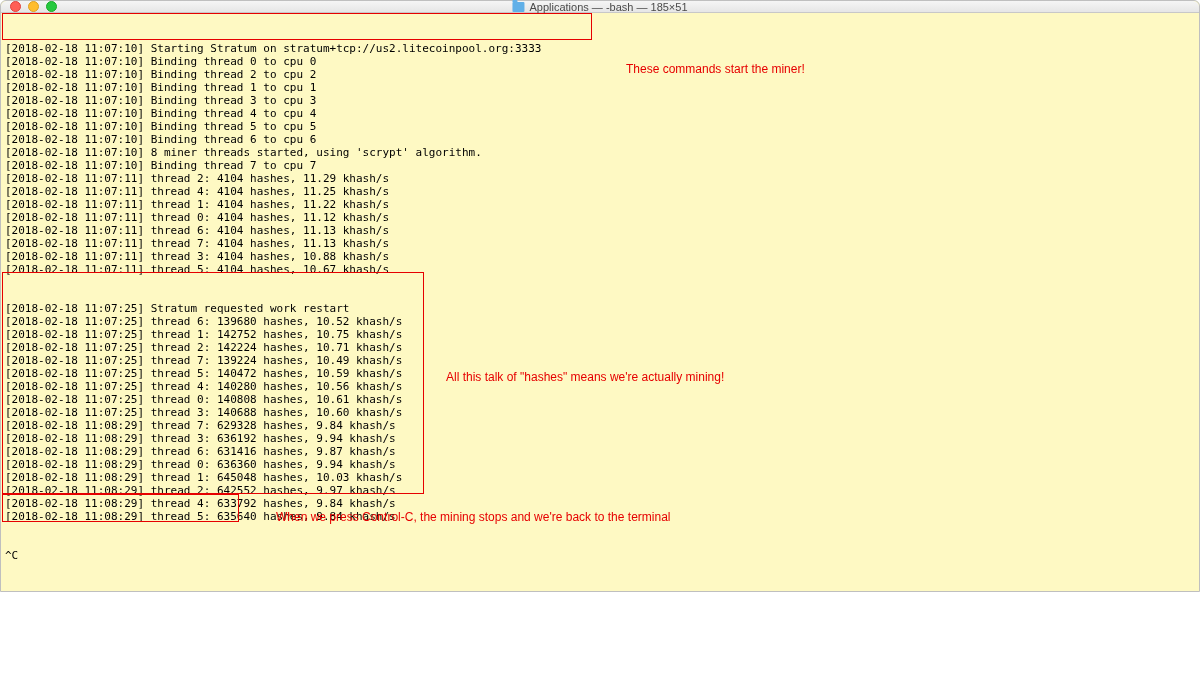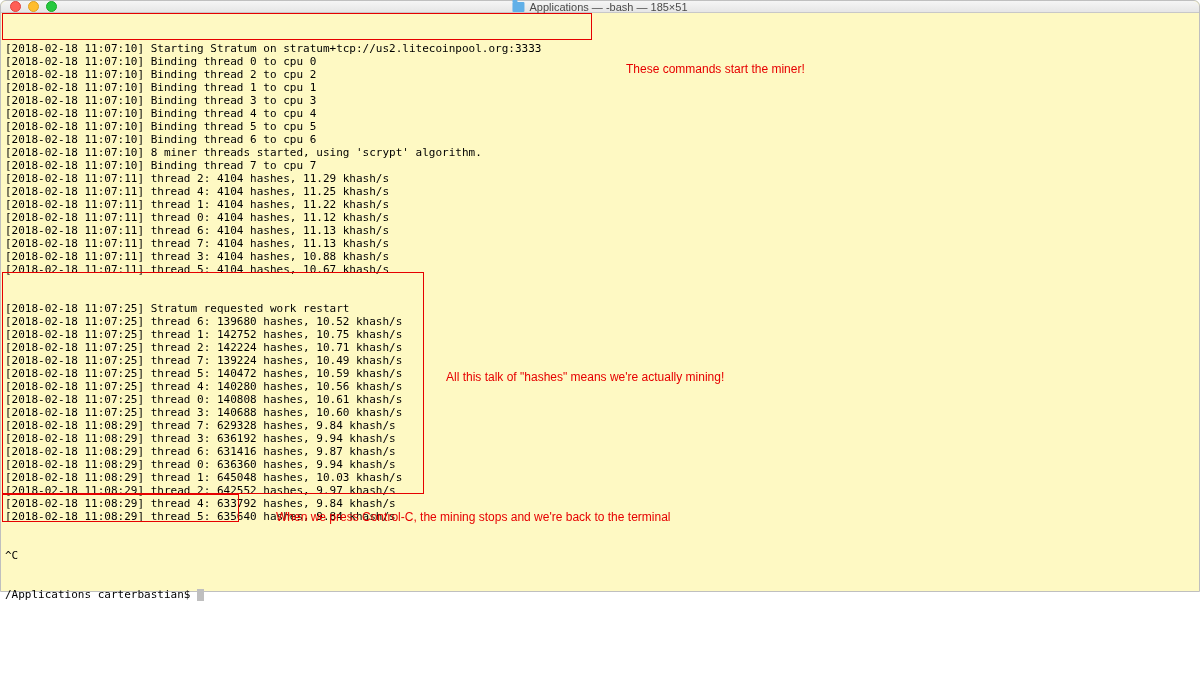--- a/index.html
+++ b/index.html
@@ -33,21 +33,20 @@
     <div class="tl-title">
       <span class="folder-ic"></span>
       <span>Applications — -bash — 185×51</span>
     </div>
   </div>
 
   <div class="termbody">
     <div id="block1"><div class="row">[2018-02-18 11:07:10] Starting Stratum on stratum+tcp://us2.litecoinpool.org:3333</div><div class="row">[2018-02-18 11:07:10] Binding thread 0 to cpu 0</div><div class="row">[2018-02-18 11:07:10] Binding thread 2 to cpu 2</div><div class="row">[2018-02-18 11:07:10] Binding thread 1 to cpu 1</div><div class="row">[2018-02-18 11:07:10] Binding thread 3 to cpu 3</div><div class="row">[2018-02-18 11:07:10] Binding thread 4 to cpu 4</div><div class="row">[2018-02-18 11:07:10] Binding thread 5 to cpu 5</div><div class="row">[2018-02-18 11:07:10] Binding thread 6 to cpu 6</div><div class="row">[2018-02-18 11:07:10] 8 miner threads started, using 'scrypt' algorithm.</div><div class="row">[2018-02-18 11:07:10] Binding thread 7 to cpu 7</div><div class="row">[2018-02-18 11:07:11] thread 2: 4104 hashes, 11.29 khash/s</div><div class="row">[2018-02-18 11:07:11] thread 4: 4104 hashes, 11.25 khash/s</div><div class="row">[2018-02-18 11:07:11] thread 1: 4104 hashes, 11.22 khash/s</div><div class="row">[2018-02-18 11:07:11] thread 0: 4104 hashes, 11.12 khash/s</div><div class="row">[2018-02-18 11:07:11] thread 6: 4104 hashes, 11.13 khash/s</div><div class="row">[2018-02-18 11:07:11] thread 7: 4104 hashes, 11.13 khash/s</div><div class="row">[2018-02-18 11:07:11] thread 3: 4104 hashes, 10.88 khash/s</div><div class="row">[2018-02-18 11:07:11] thread 5: 4104 hashes, 10.67 khash/s</div></div>
     <div id="block2"><div class="row">[2018-02-18 11:07:25] Stratum requested work restart</div><div class="row">[2018-02-18 11:07:25] thread 6: 139680 hashes, 10.52 khash/s</div><div class="row">[2018-02-18 11:07:25] thread 1: 142752 hashes, 10.75 khash/s</div><div class="row">[2018-02-18 11:07:25] thread 2: 142224 hashes, 10.71 khash/s</div><div class="row">[2018-02-18 11:07:25] thread 7: 139224 hashes, 10.49 khash/s</div><div class="row">[2018-02-18 11:07:25] thread 5: 140472 hashes, 10.59 khash/s</div><div class="row">[2018-02-18 11:07:25] thread 4: 140280 hashes, 10.56 khash/s</div><div class="row">[2018-02-18 11:07:25] thread 0: 140808 hashes, 10.61 khash/s</div><div class="row">[2018-02-18 11:07:25] thread 3: 140688 hashes, 10.60 khash/s</div><div class="row">[2018-02-18 11:08:29] thread 7: 629328 hashes, 9.84 khash/s</div><div class="row">[2018-02-18 11:08:29] thread 3: 636192 hashes, 9.94 khash/s</div><div class="row">[2018-02-18 11:08:29] thread 6: 631416 hashes, 9.87 khash/s</div><div class="row">[2018-02-18 11:08:29] thread 0: 636360 hashes, 9.94 khash/s</div><div class="row">[2018-02-18 11:08:29] thread 1: 645048 hashes, 10.03 khash/s</div><div class="row">[2018-02-18 11:08:29] thread 2: 642552 hashes, 9.97 khash/s</div><div class="row">[2018-02-18 11:08:29] thread 4: 633792 hashes, 9.84 khash/s</div><div class="row">[2018-02-18 11:08:29] thread 5: 635640 hashes, 9.84 khash/s</div></div>
     <div class="row">^C</div>
-    <div class="row"><span>/Applications carterbastian$ </span><span class="cursor"></span></div>
 
     
     <div class="redbox" style="left:1px; top:0px; width:590px; height:27px;"></div>
     <div class="redbox" style="left:1px; top:259px; width:422px; height:222px;"></div>
     <div class="redbox" style="left:1px; top:481px; width:237px; height:28px;"></div>
 
     <div class="annot" style="left:625px; top:6px;margin-top:44px;">These commands start the miner!</div>
     <div class="annot" style="left:445px; top:358px;">All this talk of "hashes" means we're actually mining!</div>
     <div class="annot" style="left:275px; top:498px;">When we press Control-C, the mining stops and we're back to the terminal</div>
   </div>

